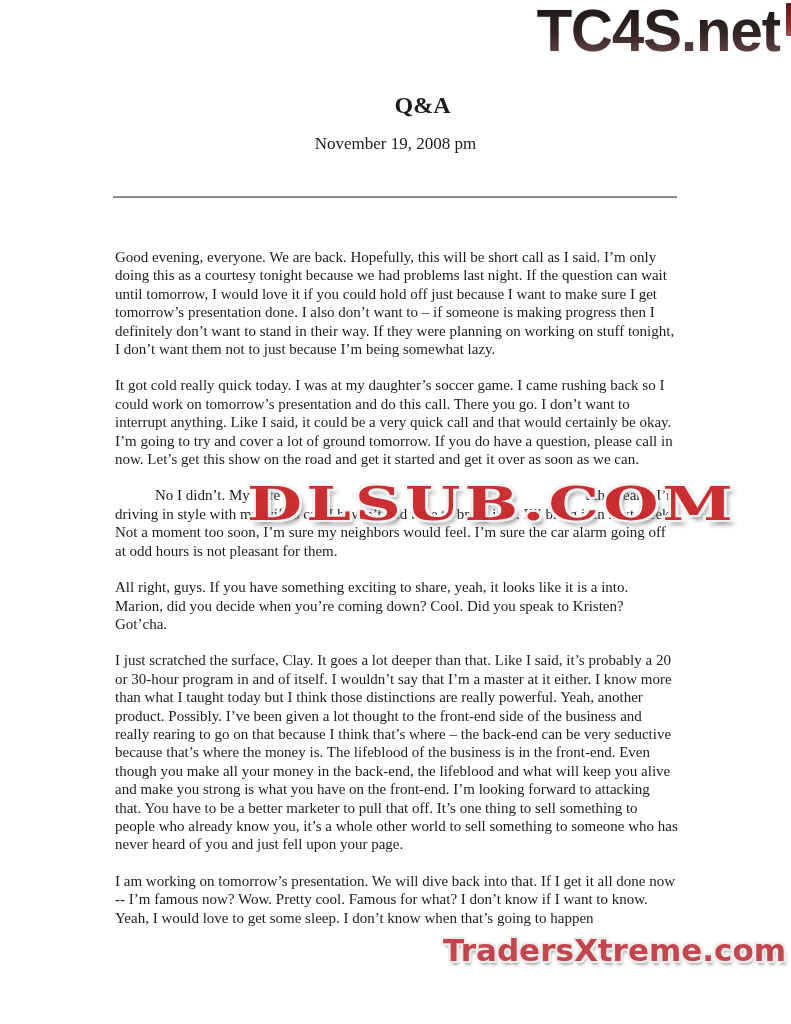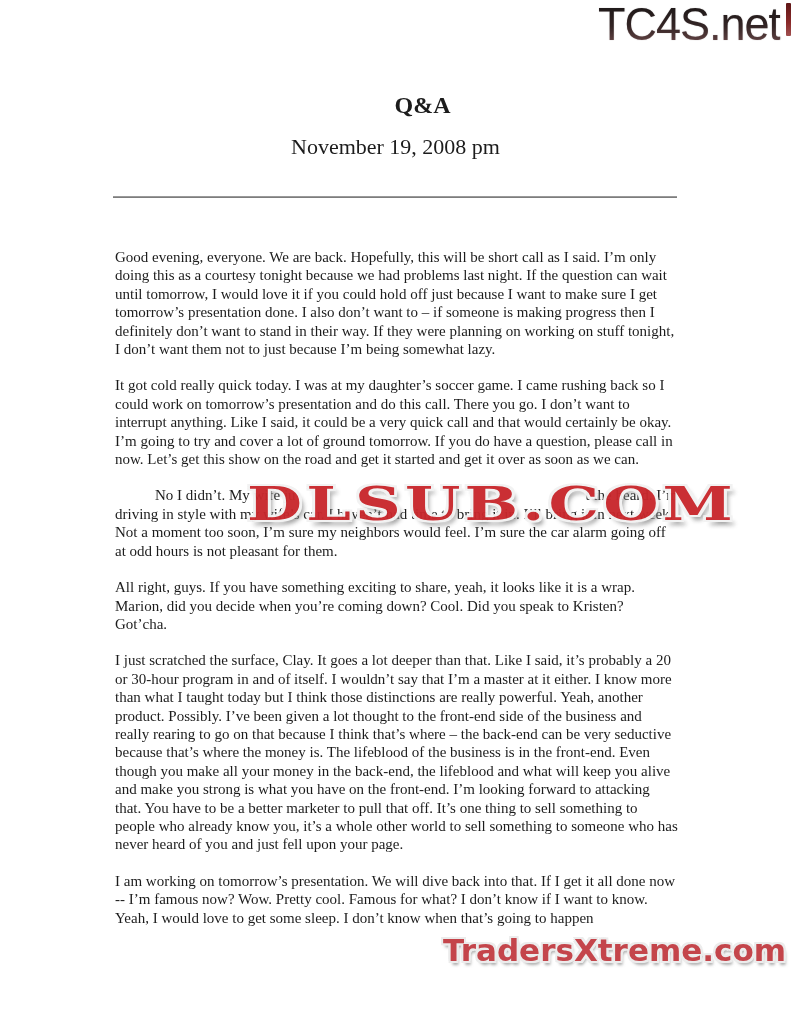--- a/index.html
+++ b/index.html
@@ -9,22 +9,22 @@
     font-family: "Liberation Serif", serif;
     color: #1c1c1c;
     overflow: hidden;
   }
 
   
   .top-logo {
     position: absolute;
     top: 1px; right: 11px;
     font-family: "Liberation Sans", sans-serif;
-    font-weight: normal;
-    font-size: 45px;
+    font-weight: bold;
+    font-size: 58px;
     letter-spacing: -1px;
     line-height: 1.0;
     color: #4a3434;
     transform: scaleY(1.02);
     transform-origin: top right;
     text-shadow: 0 0 1px rgba(40,20,20,0.35);
   }
   @supports (-webkit-background-clip: text) {
     .top-logo {
       background: linear-gradient(180deg, #1f1f1f 18%, #3a2e2e 55%, #956a6b 100%);
@@ -47,21 +47,21 @@
     top: 92px; left: 0; width: 791px;
     text-align: center;
     font-size: 24px;
     font-weight: bold;
     padding-left: 27px;
   }
   .doc-date {
     position: absolute;
     top: 134px; left: 0; width: 791px;
     text-align: center;
-    font-size: 22px;
+    font-size: 17px;
   }
   .rule {
     position: absolute;
     top: 196px; left: 113px;
     width: 564px; height: 2px;
     background: linear-gradient(180deg, #a8a8a8 0%, #6e6e6e 100%);
   }
 
   
   .transcript {
@@ -137,20 +137,20 @@
   <p>Good evening, everyone. We are back. Hopefully, this will be short call as I said. I’m only doing this as a courtesy tonight because we had problems last night. If the question can wait until tomorrow, I would love it if you could hold off just because I want to make sure I get tomorrow’s presentation done. I also don’t want to – if someone is making progress then I definitely don’t want to stand in their way. If they were planning on working on stuff tonight, I don’t want them not to just because I’m being somewhat lazy.</p>
   <p>It got cold really quick today. I was at my daughter’s soccer game. I came rushing back so I could work on tomorrow’s presentation and do this call. There you go. I don’t want to interrupt anything. Like I said, it could be a very quick call and that would certainly be okay. I’m going to try and cover a lot of ground tomorrow. If you do have a question, please call in now. Let’s get this show on the road and get it started and get it over as soon as we can.</p>
   <p>
     <span class="split-line">
       <span>No I didn’t. My wife ju</span>
       <span class="split-gap"></span>
       <span>t the heard. I’m</span>
     </span>
     <span>driving in style with my wife’s car. I haven’t had time to bring it in. I’ll bring it in next week. Not a moment too soon, I’m sure my neighbors would feel. I’m sure the car alarm going off at odd hours is not pleasant for them.</span>
   </p>
-  <p>All right, guys. If you have something exciting to share, yeah, it looks like it is a wrap. Marion, did you decide when you’re coming down? Cool. Did you speak to Kristen? Got’cha.</p>
+  <p>All right, guys. If you have something exciting to share, yeah, it looks like it is a into. Marion, did you decide when you’re coming down? Cool. Did you speak to Kristen? Got’cha.</p>
   <p>I just scratched the surface, Clay. It goes a lot deeper than that. Like I said, it’s probably a 20 or 30-hour program in and of itself. I wouldn’t say that I’m a master at it either. I know more than what I taught today but I think those distinctions are really powerful. Yeah, another product. Possibly. I’ve been given a lot thought to the front-end side of the business and really rearing to go on that because I think that’s where – the back-end can be very seductive because that’s where the money is. The lifeblood of the business is in the front-end. Even though you make all your money in the back-end, the lifeblood and what will keep you alive and make you strong is what you have on the front-end. I’m looking forward to attacking that. You have to be a better marketer to pull that off. It’s one thing to sell something to people who already know you, it’s a whole other world to sell something to someone who has never heard of you and just fell upon your page.</p>
   <p>I am working on tomorrow’s presentation. We will dive back into that. If I get it all done now -- I’m famous now? Wow. Pretty cool. Famous for what? I don’t know if I want to know. Yeah, I would love to get some sleep. I don’t know when that’s going to happen</p>
 </div>
 
 <div class="watermark">DLSUB.COM</div>
 
 <div class="bottom-logo">TradersXtreme.com</div>
 
 </body></html>

